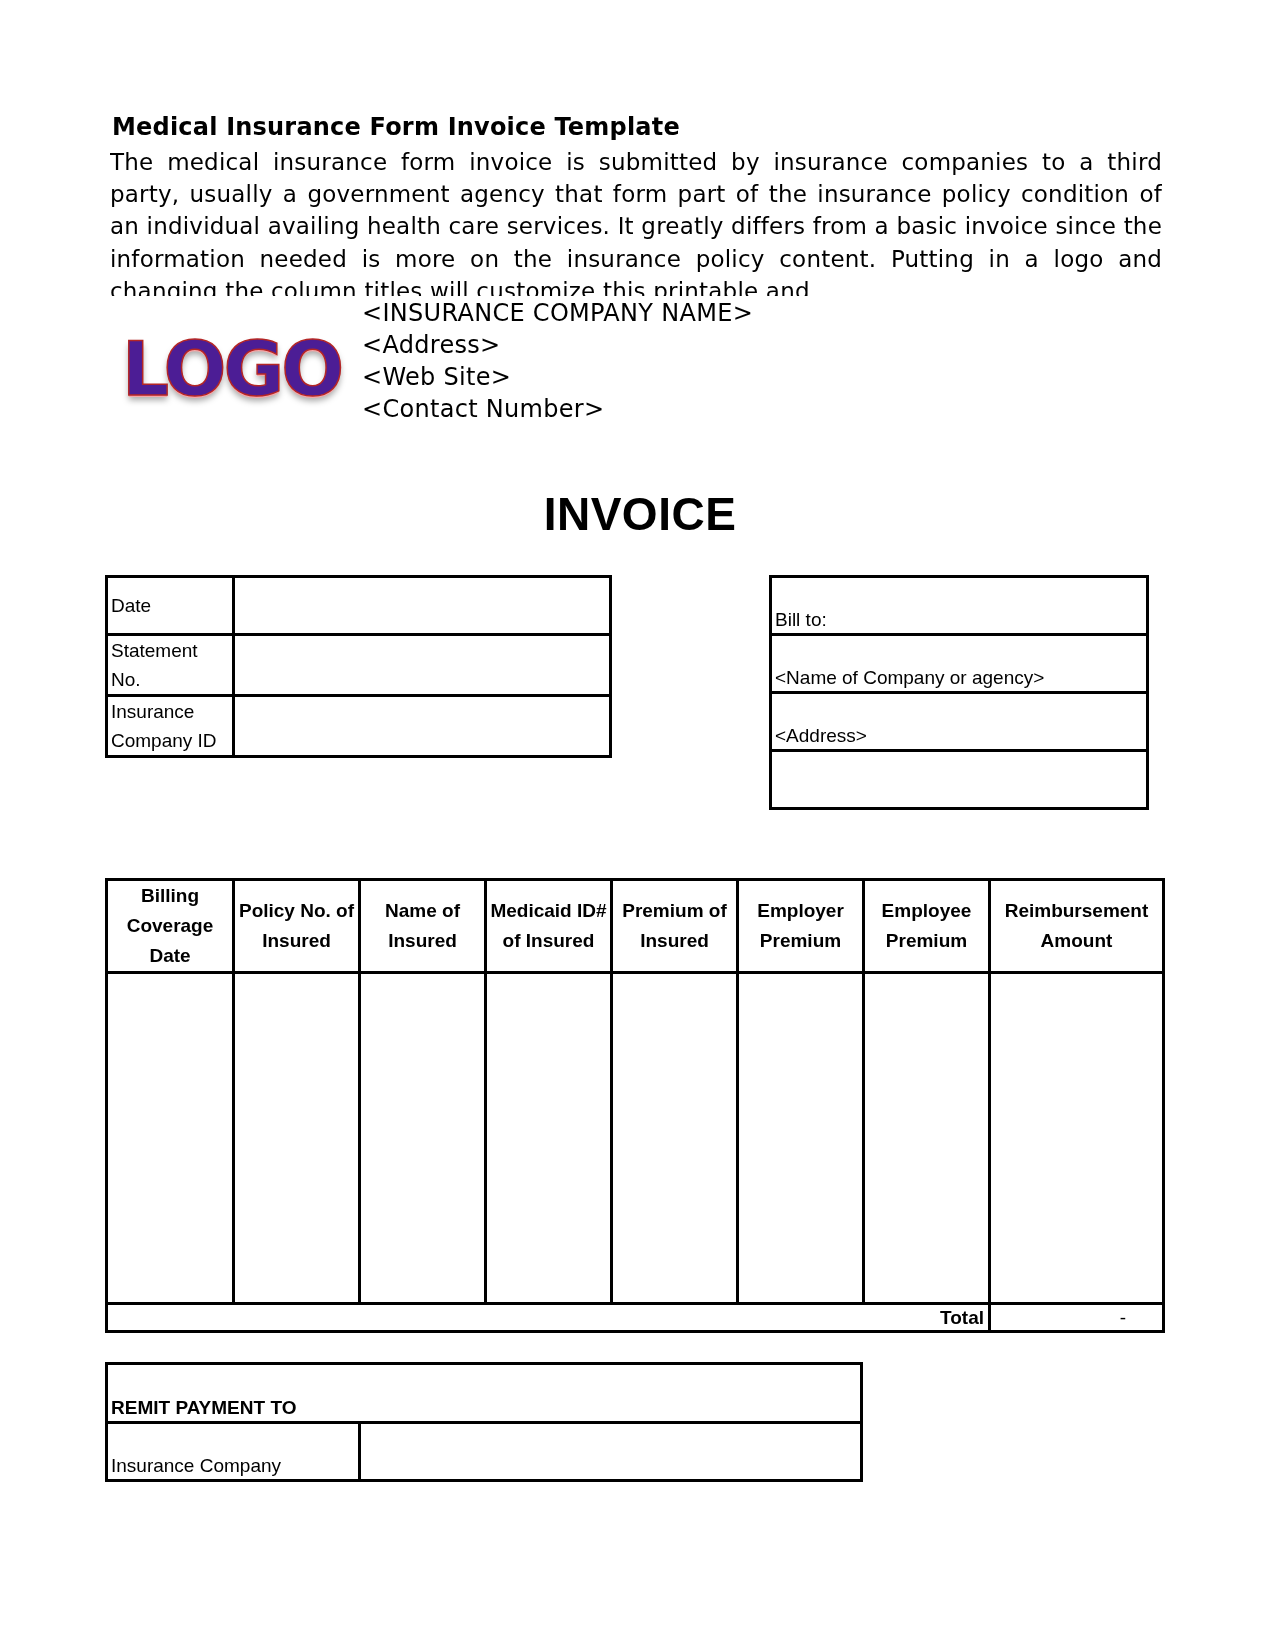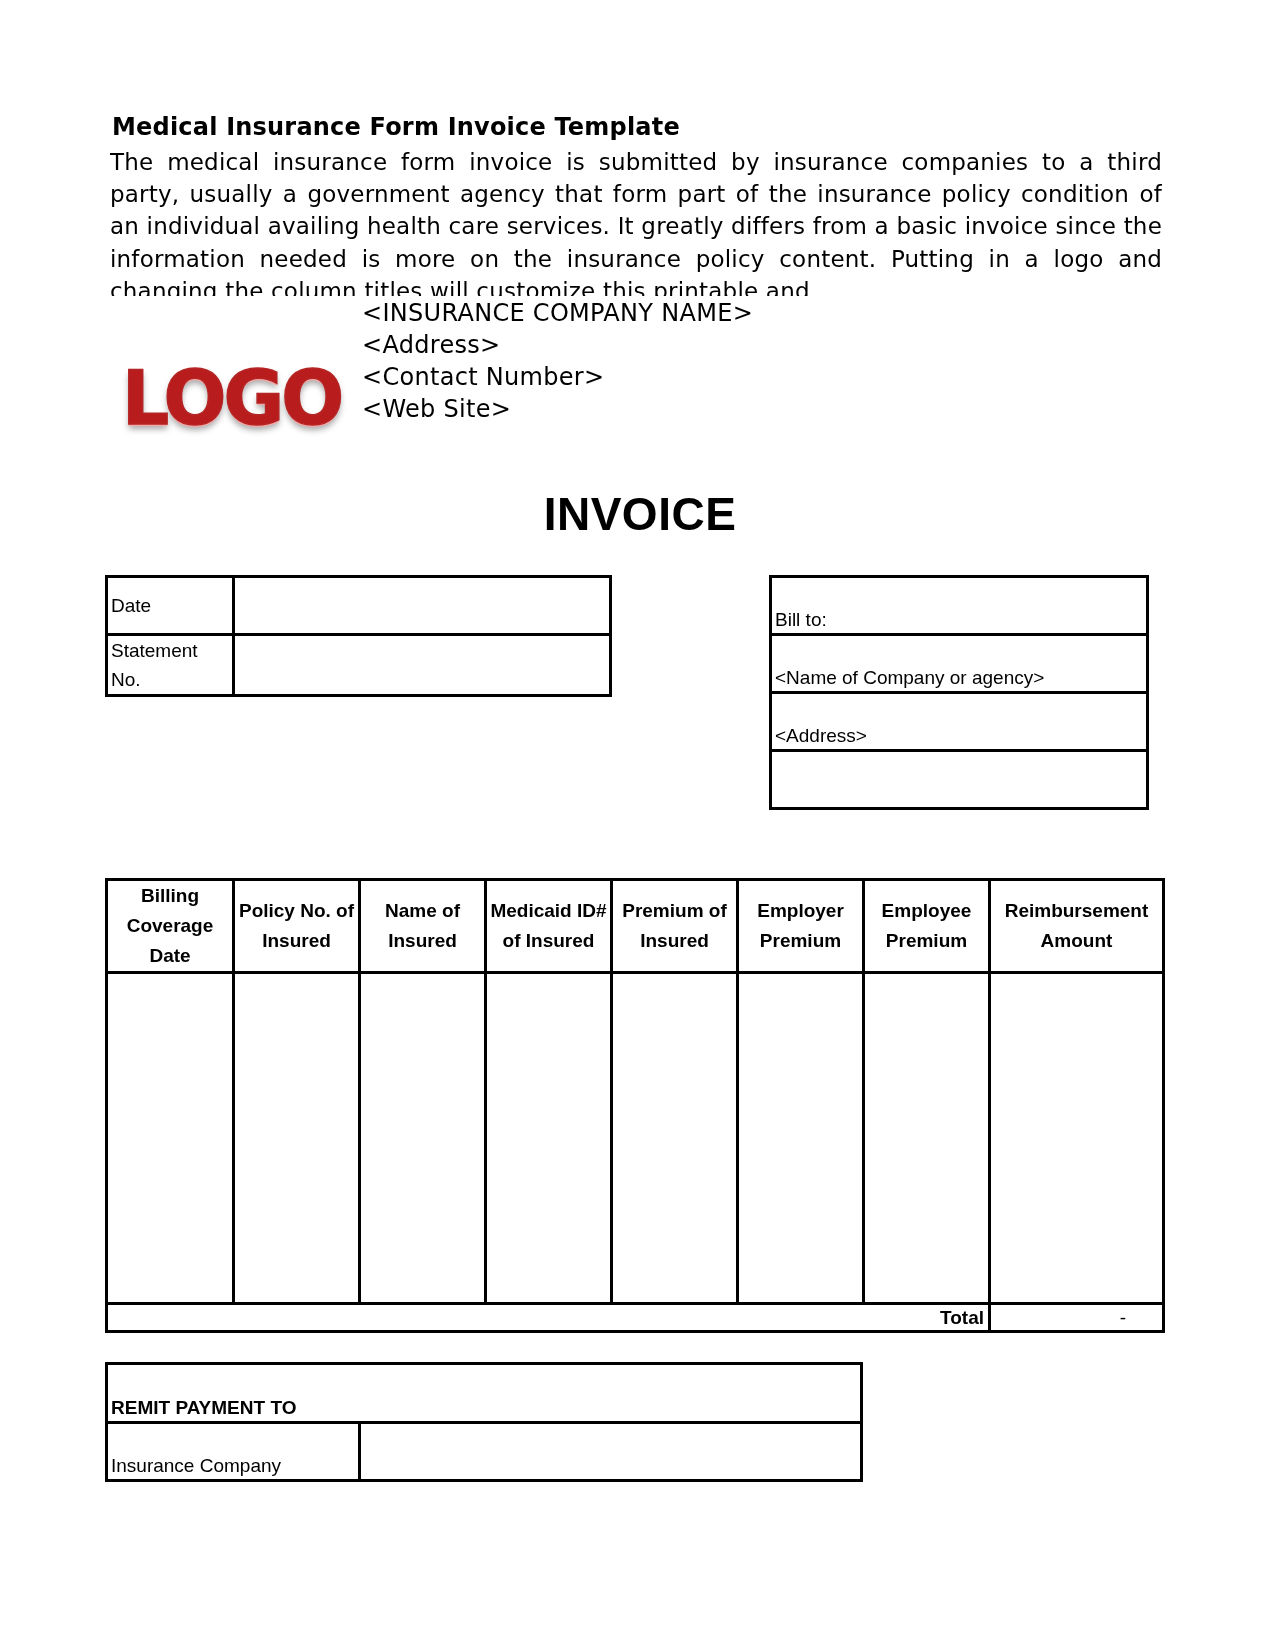--- a/index.html
+++ b/index.html
@@ -30,26 +30,26 @@
       height: 150px;
       overflow: hidden;
       font-size: 23px;
       line-height: 32.2px;
       text-align: justify;
       letter-spacing: 0.2px;
     }
 
     
     .logo {
-      left: 122px; top: 361px;
+      left: 122px; top: 332px;
       font-family: "DejaVu Sans", sans-serif;
       font-size: 74px;
       font-weight: bold;
       letter-spacing: -3px;
-      color: #b91c1c;
+      color: #4c1d95;
       -webkit-text-stroke: 1.5px #b42626;
       text-shadow: 0 2px 0 #f7a8a8, 0 5px 6px rgba(0,0,0,0.35);
       line-height: 1;
     }
 
     
     .company {
       left: 362px; top: 297px;
       font-size: 24px;
       line-height: 32px;
@@ -143,38 +143,42 @@
 <body>
 
 <div class="abs doc-title">Medical Insurance Form Invoice Template</div>
 <div class="abs intro">The medical insurance form invoice is submitted by insurance companies to a third party, usually a government agency that form part of the insurance policy condition of an individual availing health care services.  It greatly differs from a basic invoice since the information needed is more on the insurance policy content. Putting in a logo and changing the column titles will customize this printable and</div>
 
 <div class="abs logo">LOGO</div>
 
 <div class="abs company">
   <div>&lt;INSURANCE COMPANY NAME&gt;</div>
   <div>&lt;Address&gt;</div>
+  <div>&lt;Web Site&gt;</div>
   <div>&lt;Contact Number&gt;</div>
-  <div>&lt;Web Site&gt;</div>
 </div>
 
 <div class="abs invoice-title">INVOICE</div>
 
 <table class="grid info-table">
   <colgroup>
       <col style="width:127px">
       <col>
     </colgroup>
   <tbody>
       <tr>
     <td class="lbl">Date</td>
     <td></td>
   </tr>
   <tr>
     <td class="lbl two-line">Statement No.</td>
+    <td></td>
+  </tr>
+  <tr>
+    <td class="lbl two-line">Insurance Company ID</td>
     <td></td>
   </tr>
 </tbody>
   </table>
 
 <table class="grid bill-table">
   <tbody>
       <tr>
         <td>Bill to:</td>
       </tr>

